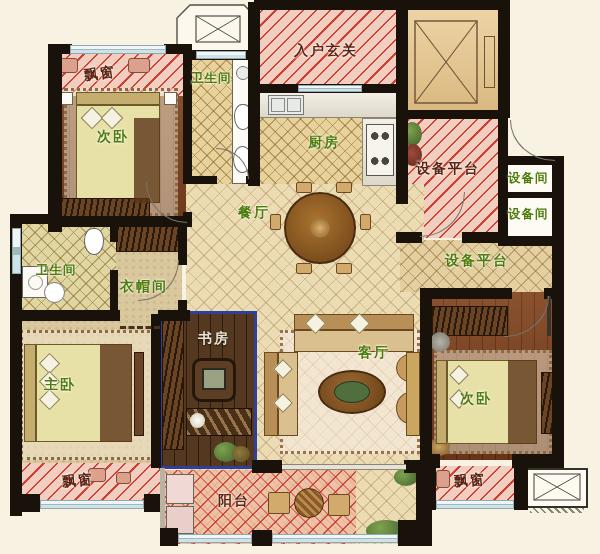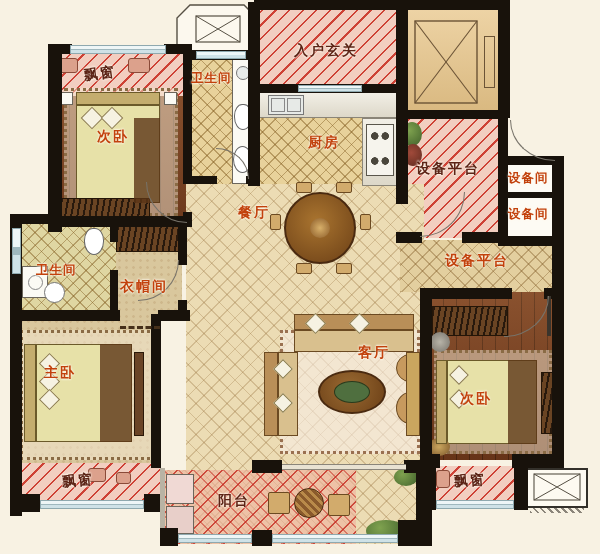--- a/index.html
+++ b/index.html
@@ -32,21 +32,21 @@
   .hatch{background-color:#6a4423;border:1px solid #241507;
        background-image:repeating-linear-gradient(100deg,rgba(14,8,4,.72) 0 2px,transparent 2px 6px);z-index:2;}
   .fix{background:#fbfaf4;border:1px solid #6b665c;z-index:2;}
   .win{z-index:6;border:1px solid #8fa9af;
        background:linear-gradient(#eef6f7 0 42%,#9fb8be 42% 58%,#cfe2e7 58% 100%);}
   .rug{border:3px dotted #8a6b45;background:rgba(246,233,211,.5);z-index:2;}
   .bed{background:#e7e1a8;border:1.5px solid #6b5a2a;z-index:2;}
   .hb{background:#c4ad6e;border:1.5px solid #6b5a2a;z-index:3;}
   .pillow{background:#f6f2e2;border:1px solid #8a7a4a;transform:rotate(45deg);z-index:4;}
   .blanket{background:rgba(92,54,22,.8);z-index:3;}
-  .label{position:absolute;font-weight:bold;font-size:14px;color:#c2410c;letter-spacing:2px;white-space:nowrap;
+  .label{position:absolute;font-weight:bold;font-size:14px;color:#4d7c0f;letter-spacing:2px;white-space:nowrap;
        text-shadow:0 1px 2px rgba(255,250,238,.9),0 -1px 2px rgba(255,250,238,.9);z-index:7;}
   .redtxt{color:#5c2416;}
   .small{font-size:12.5px;letter-spacing:1px;}
   .light{color:#e9e3d2;text-shadow:0 1px 2px rgba(0,0,0,.65);}
   .arc{position:absolute;z-index:6;}
   .chair{background:#d2ab6c;border:1px solid #6b4a22;border-radius:2px;z-index:2;}
   .green{background:radial-gradient(circle at 35% 35%,#7fa24f,#3f5f2a);border-radius:50%;z-index:3;}
   .dash{z-index:6;border-top:3px dashed #46301a;height:0;}
   svg{display:block;}
 </style>
@@ -68,20 +68,31 @@
   <div class="abs tile2" style="left:400px;top:240px;width:158px;height:52px"></div>
   <div class="abs diamond" style="left:18px;top:222px;width:98px;height:96px;background-color:#dfd6a2"></div>
   <div class="abs tan" style="left:116px;top:222px;width:66px;height:96px"></div>
   <div class="abs tan" style="left:18px;top:318px;width:140px;height:148px"></div>
   <div class="abs red" style="left:18px;top:463px;width:142px;height:38px"></div>
   <div class="abs wood" style="left:430px;top:292px;width:128px;height:168px;background-color:#773c1c"></div>
   <div class="abs red" style="left:434px;top:466px;width:84px;height:36px"></div>
   <div class="abs tile" style="left:164px;top:470px;width:258px;height:74px"></div>
   <div class="abs redx" style="left:164px;top:470px;width:192px;height:74px"></div>
 
+  <div class="abs woodark" style="left:159px;top:311px;width:98px;height:158px;border:3px solid #2f3f9c;z-index:3">
+    <div class="abs hatch" style="left:0;top:0;width:22px;height:136px"></div>
+    <div class="label light" style="left:36px;top:16px">书房</div>
+    <div class="abs" style="left:30px;top:44px;width:44px;height:44px;background:#5c3e24;border:3px solid #241709;border-radius:9px;z-index:3"></div>
+    <div class="abs" style="left:40px;top:54px;width:24px;height:22px;background:#9aa284;border:2px solid #2a2a22;z-index:4"></div>
+    <div class="abs" style="left:24px;top:94px;width:66px;height:28px;background:#4a3018;border:1px solid #1c1007;z-index:3;
+         background-image:repeating-linear-gradient(60deg,rgba(214,172,110,.55) 0 3px,transparent 3px 9px)"></div>
+    <div class="abs" style="left:28px;top:99px;width:15px;height:15px;border-radius:50%;background:radial-gradient(#fff,#cfc6a9);z-index:4"></div>
+    <div class="abs green" style="left:52px;top:128px;width:24px;height:20px"></div>
+    <div class="abs green" style="left:70px;top:132px;width:18px;height:16px;background:radial-gradient(circle at 40% 40%,#8f7a3e,#5c4a22)"></div>
+  </div>
 
   <div class="abs" style="left:176px;top:4px;width:82px;height:48px;z-index:2">
     <svg width="82" height="48" viewBox="0 0 82 48">
       <polygon points="14,1 68,1 81,14 81,47 1,47 1,14" fill="#fcf8ee" stroke="#565044" stroke-width="1.4"></polygon>
       <rect x="20" y="12" width="44" height="26" fill="none" stroke="#565044" stroke-width="1.2"></rect>
       <line x1="20" y1="12" x2="64" y2="38" stroke="#565044" stroke-width="1"></line>
       <line x1="64" y1="12" x2="20" y2="38" stroke="#565044" stroke-width="1"></line>
     </svg>
   </div>
 
@@ -276,19 +287,19 @@
   <div class="label redtxt" style="left:294px;top:42px">入户玄关</div>
   <div class="label" style="left:308px;top:134px">厨房</div>
   <div class="label redtxt" style="left:416px;top:160px">设备平台</div>
   <div class="label small" style="left:508px;top:170px">设备间</div>
   <div class="label small" style="left:508px;top:206px">设备间</div>
   <div class="label" style="left:238px;top:204px">餐厅</div>
   <div class="label" style="left:445px;top:252px">设备平台</div>
   <div class="label small" style="left:36px;top:262px">卫生间</div>
   <div class="label" style="left:120px;top:278px">衣帽间</div>
   <div class="label" style="left:358px;top:344px">客厅</div>
-  <div class="label" style="left:44px;top:364px">主卧</div>
+  <div class="label" style="left:44px;top:376px">主卧</div>
   <div class="label" style="left:460px;top:390px">次卧</div>
   <div class="label redtxt" style="left:62px;top:472px;transform:rotate(-5deg)">飘窗</div>
   <div class="label redtxt" style="left:218px;top:492px">阳台</div>
   <div class="label redtxt" style="left:454px;top:472px;transform:rotate(-4deg)">飘窗</div>
 
 </div>
 
 </body></html>

